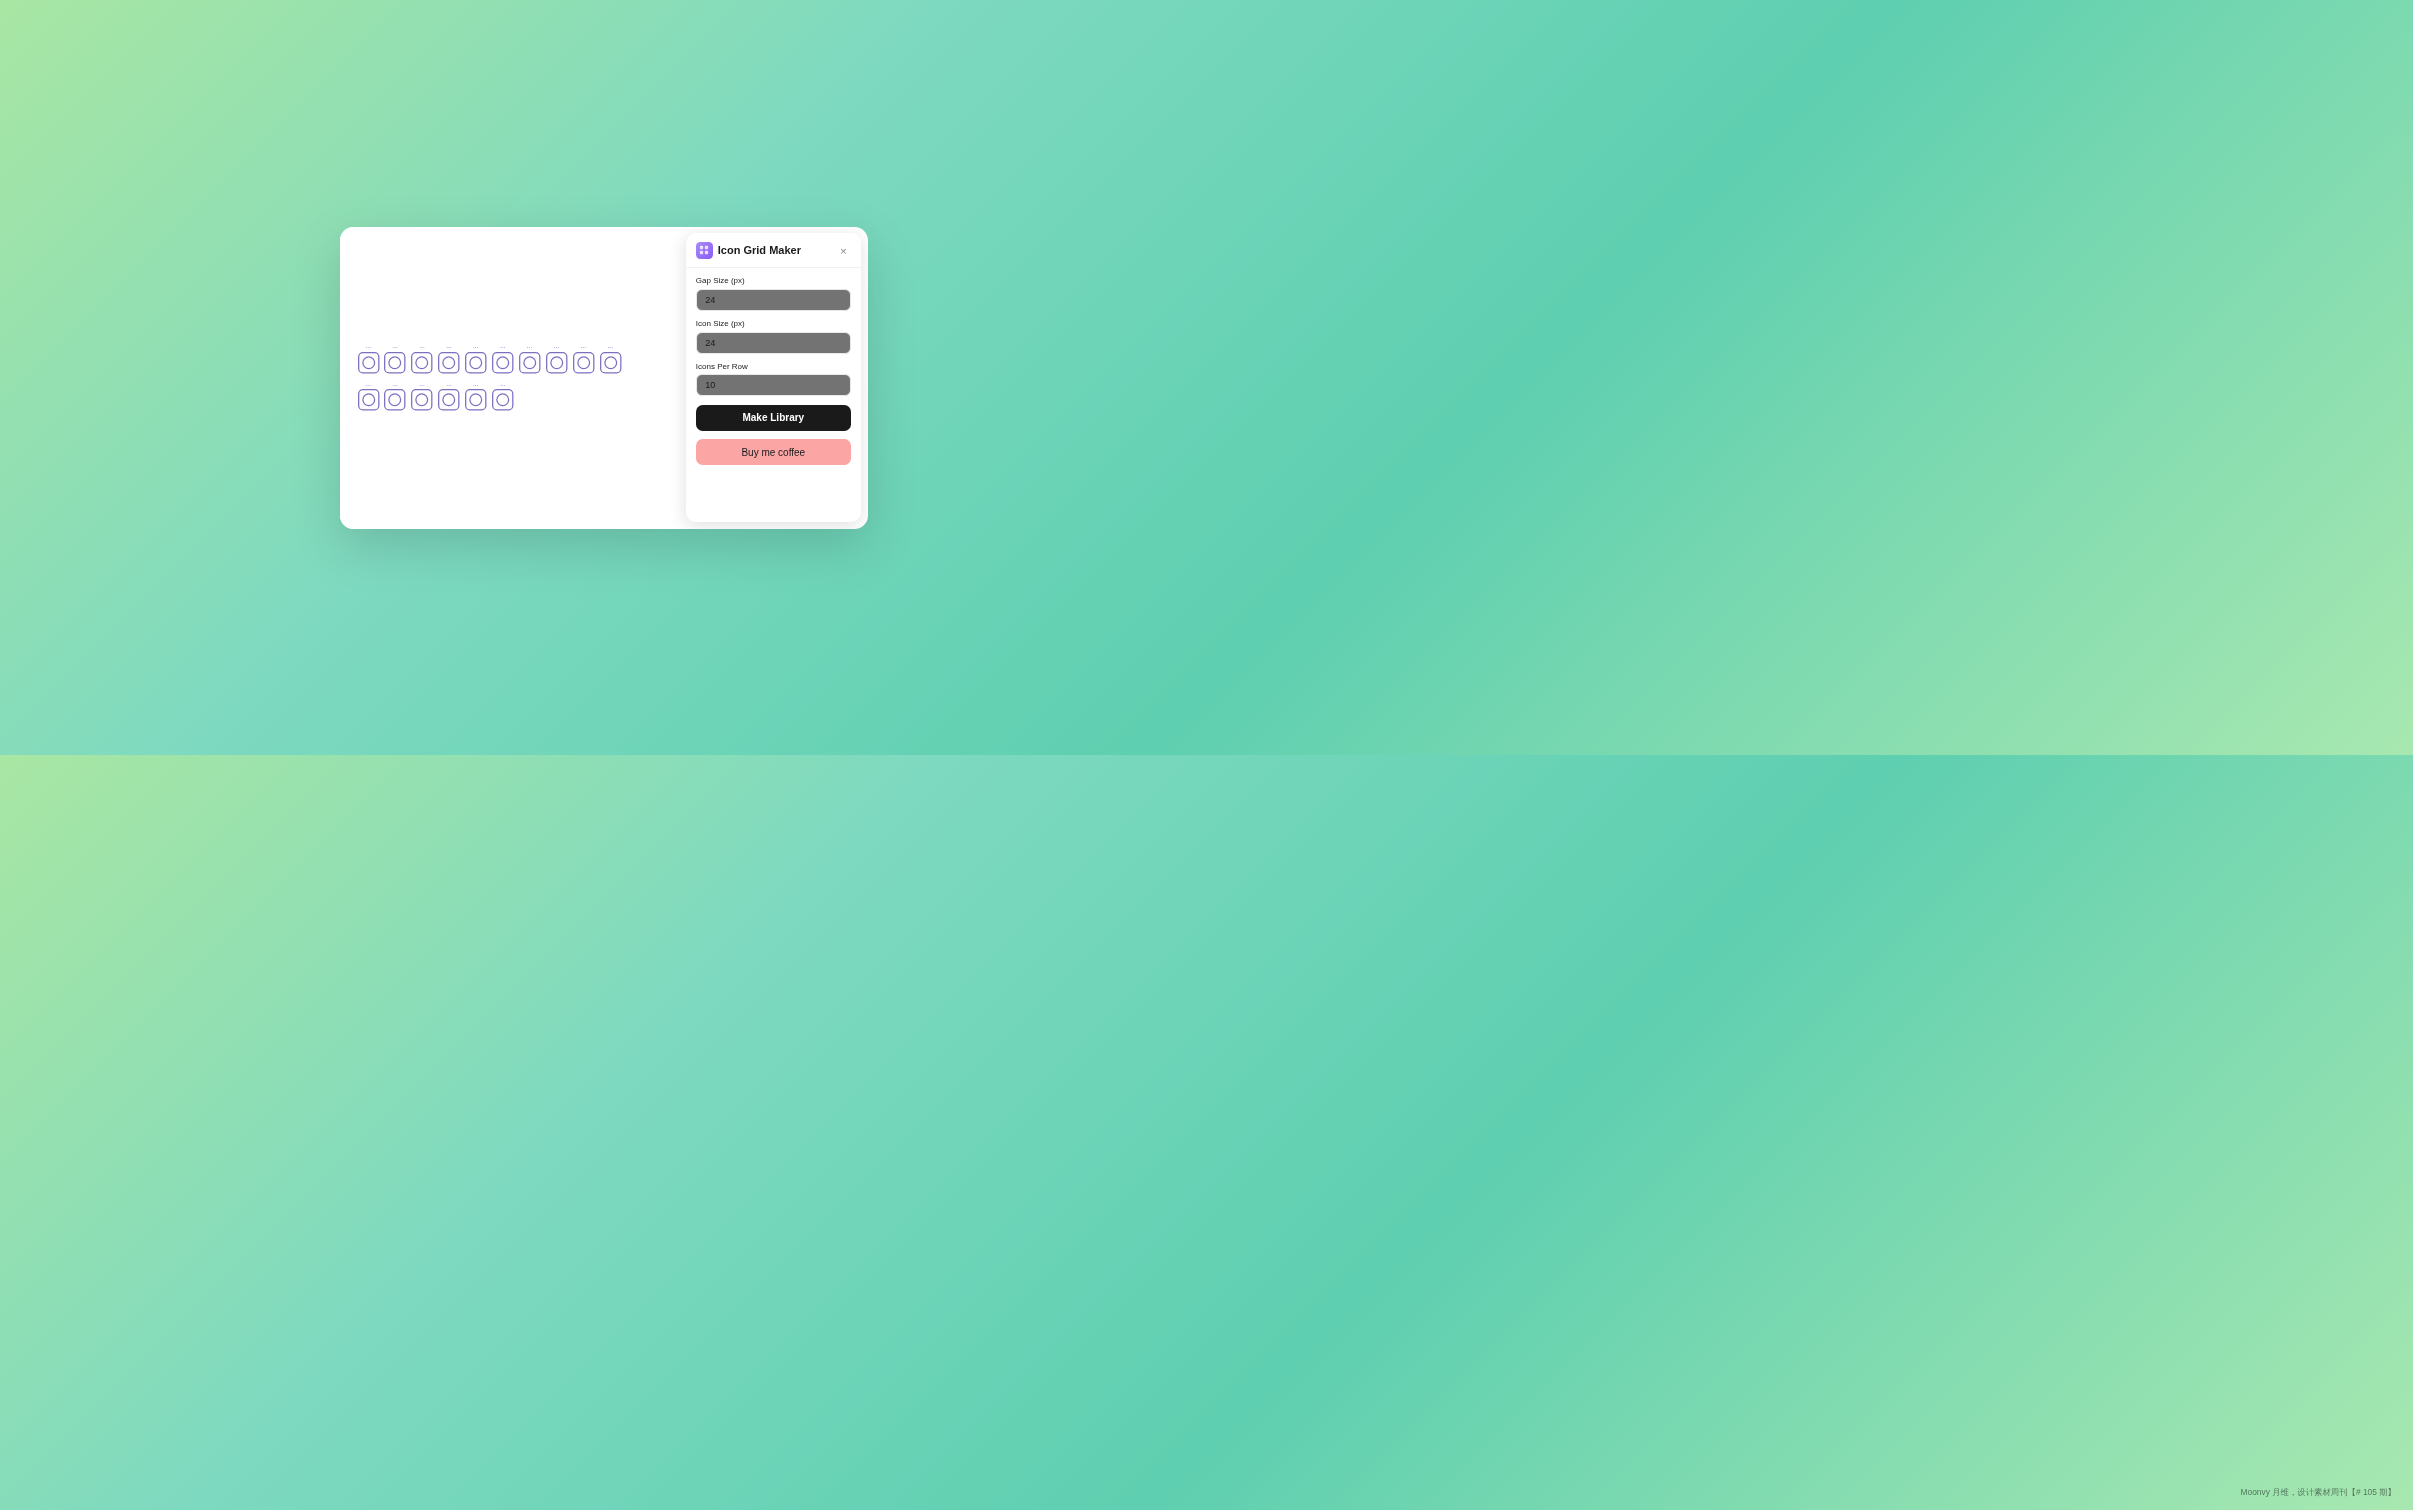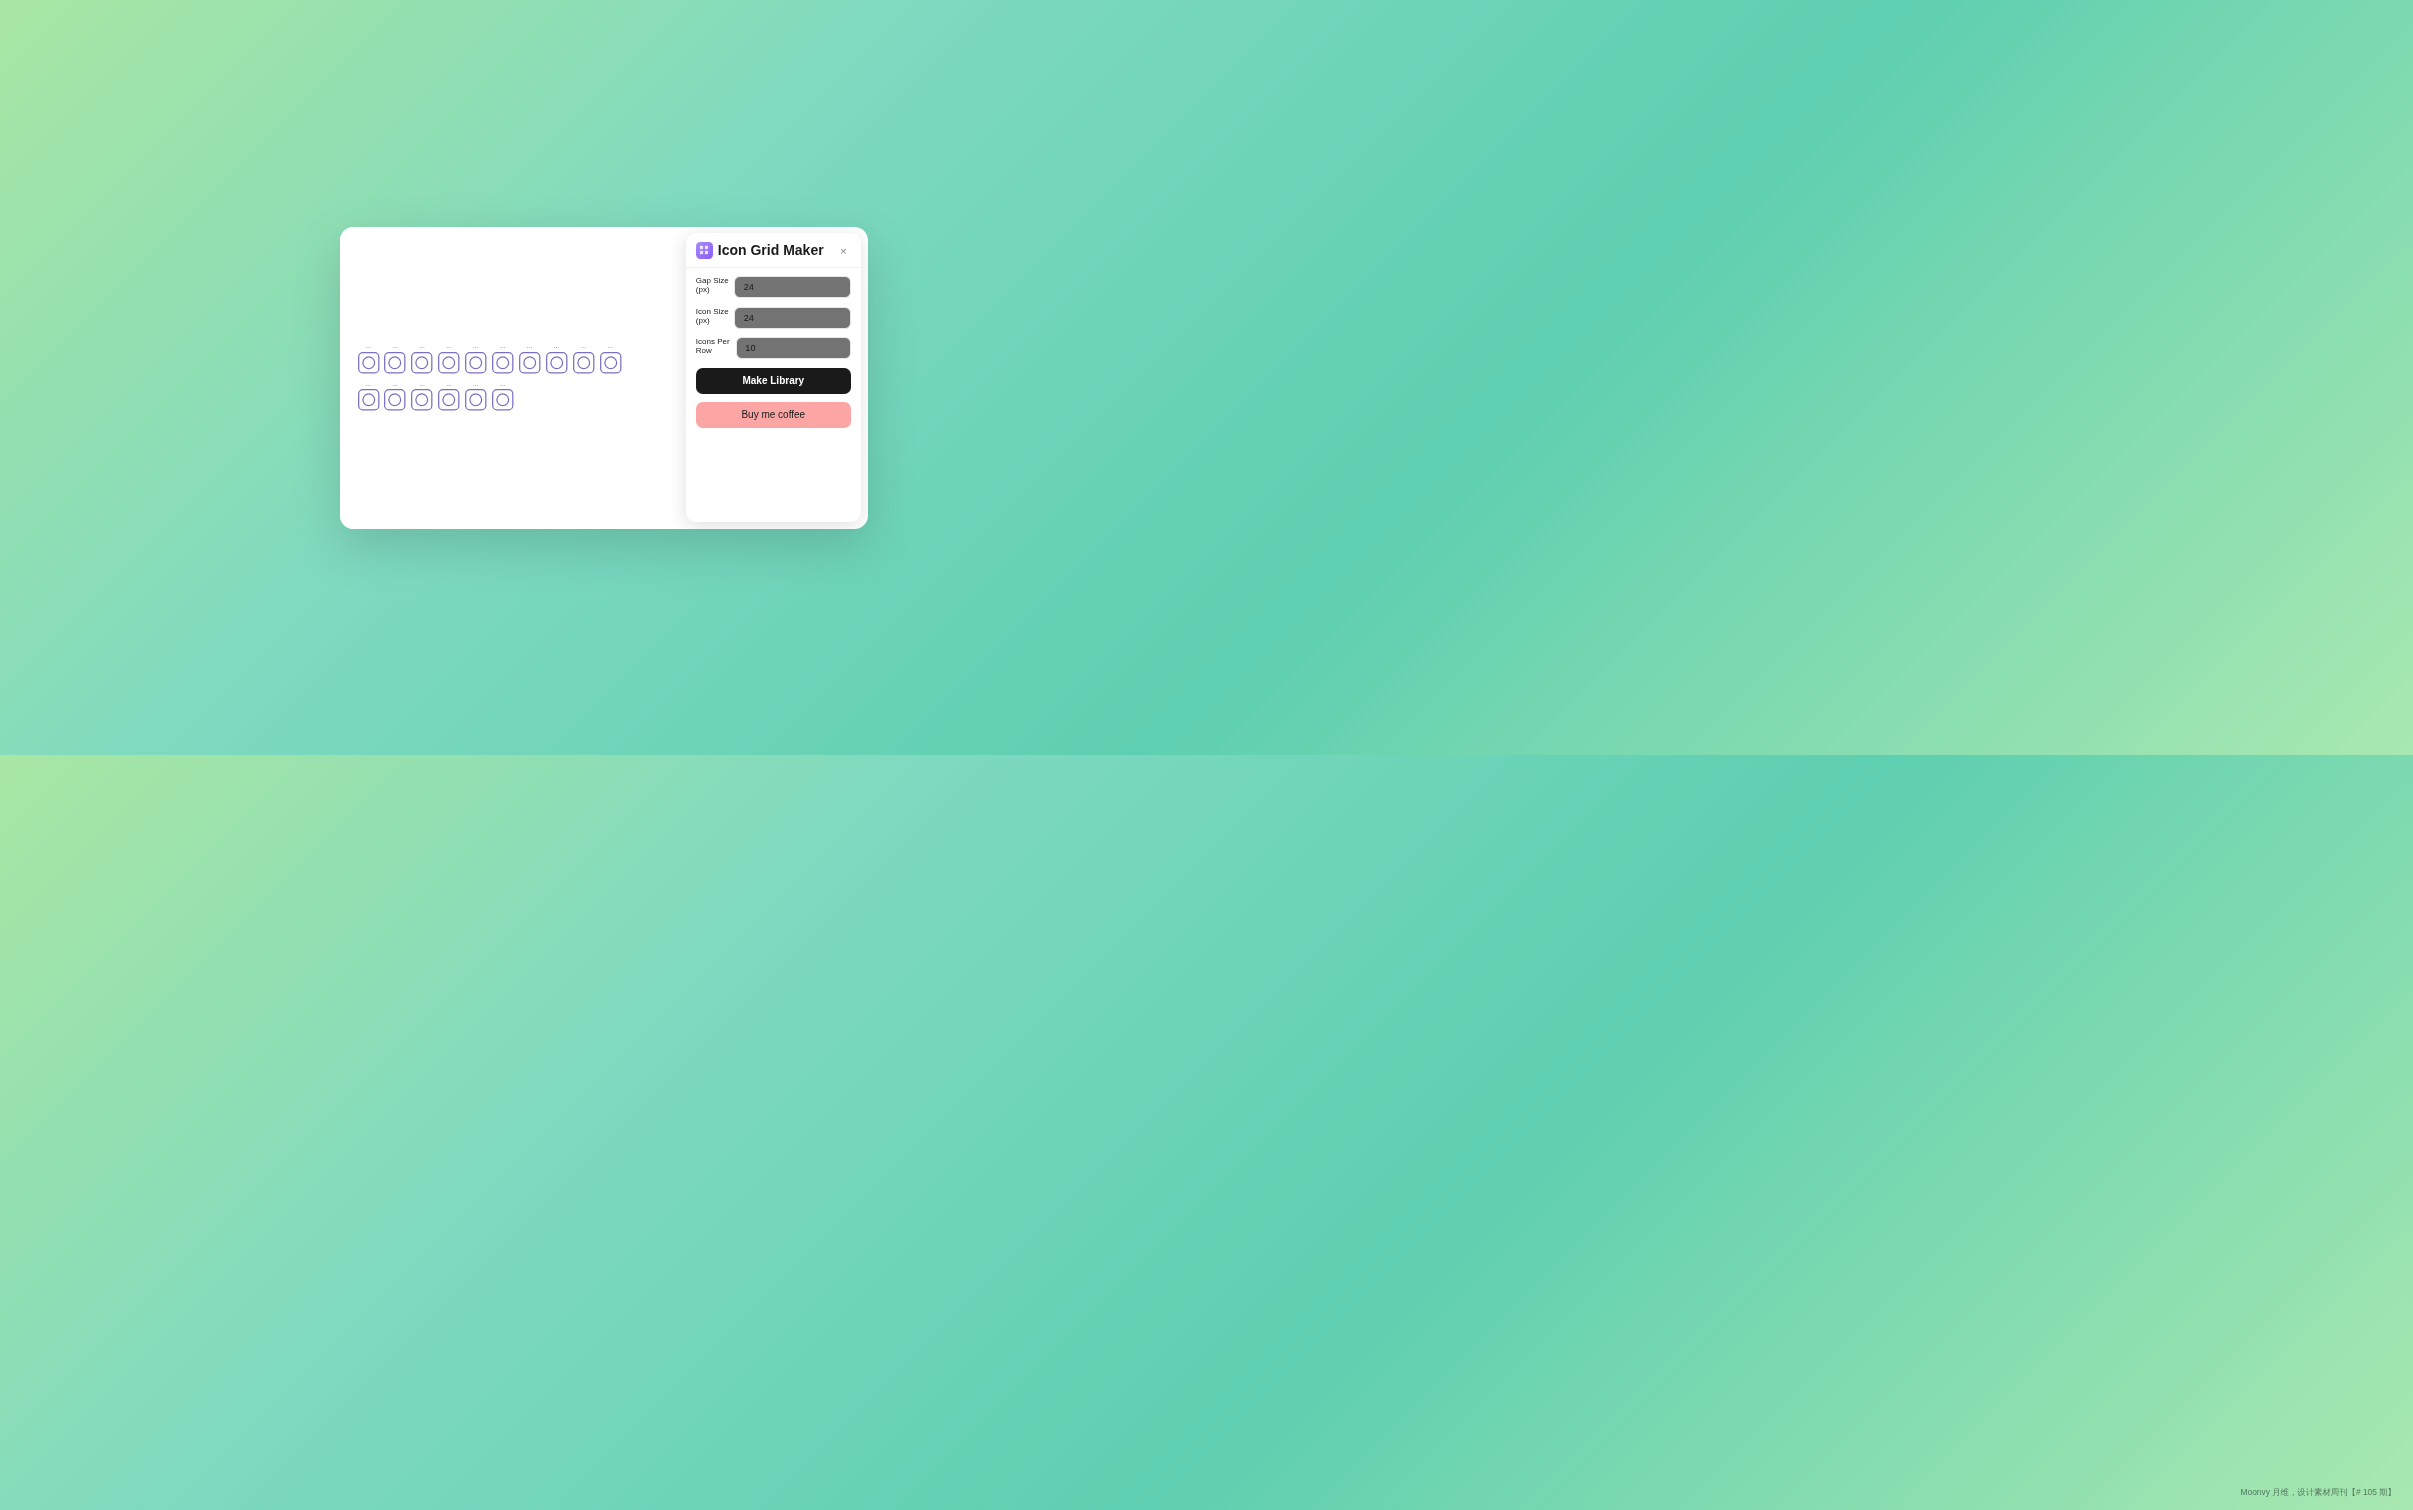--- a/index.html
+++ b/index.html
@@ -97,21 +97,21 @@
       height: 17px;
       background: linear-gradient(135deg, #a78bfa, #8b5cf6);
       border-radius: 4.2px;
       display: flex;
       align-items: center;
       justify-content: center;
       font-size: 8.4px;
     }
 
     .panel-title {
-      font-size: 14px;
+      font-size: 11px;
       font-weight: 600;
       color: #1a1a1a;
     }
 
     .close-btn {
       width: 15px;
       height: 15px;
       border: none;
       background: none;
       cursor: pointer;
@@ -126,21 +126,21 @@
     .panel-body {
       padding: 8.4px 10px;
       display: flex;
       flex-direction: column;
       gap: 8.4px;
       flex: 1;
     }
 
     .field-group {
       display: flex;
-      flex-direction: row;
+      flex-direction: column;
       gap: 3.4px;
     }
 
     .field-label {
       font-size: 8px;
       font-weight: 500;
       color: #1a1a1a;
     }
 
     .field-input {

